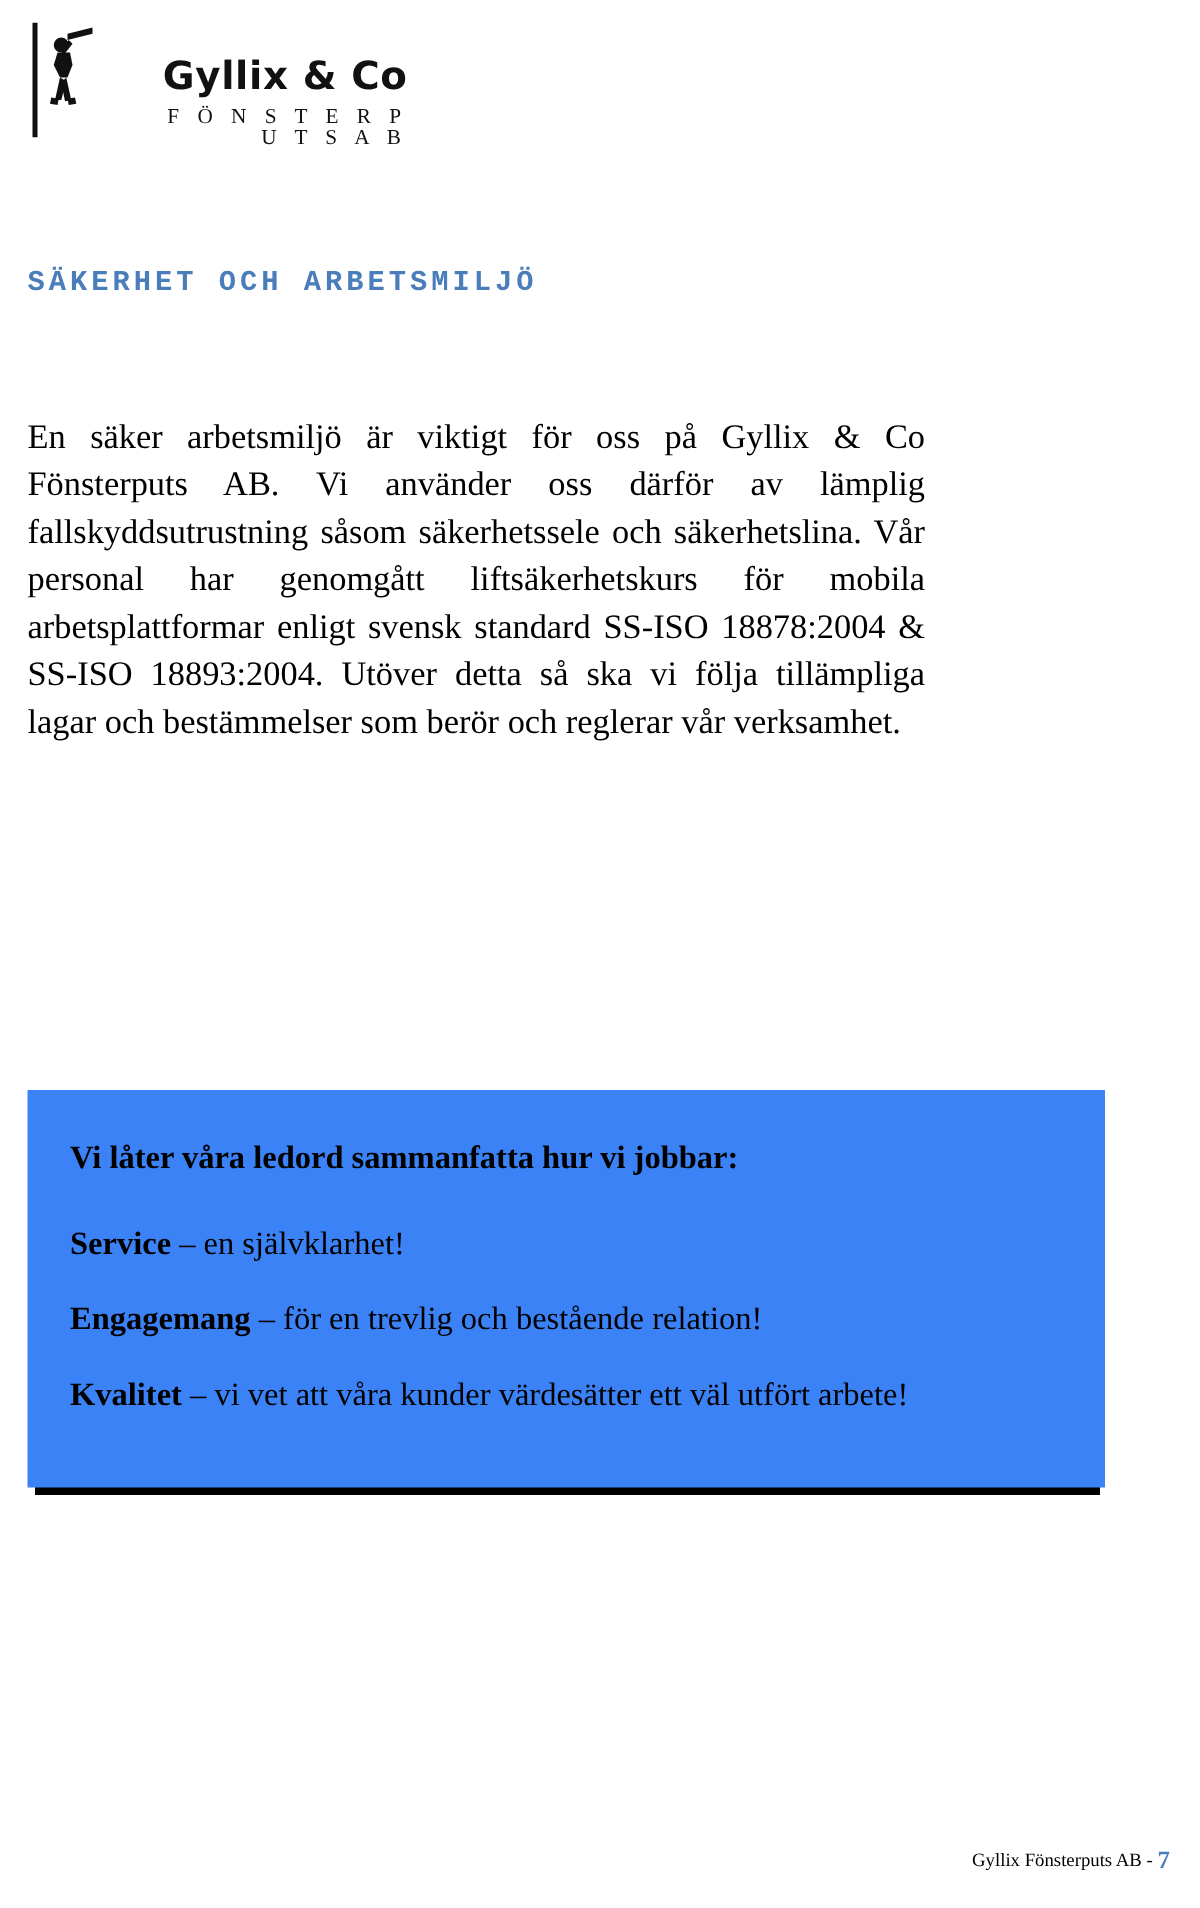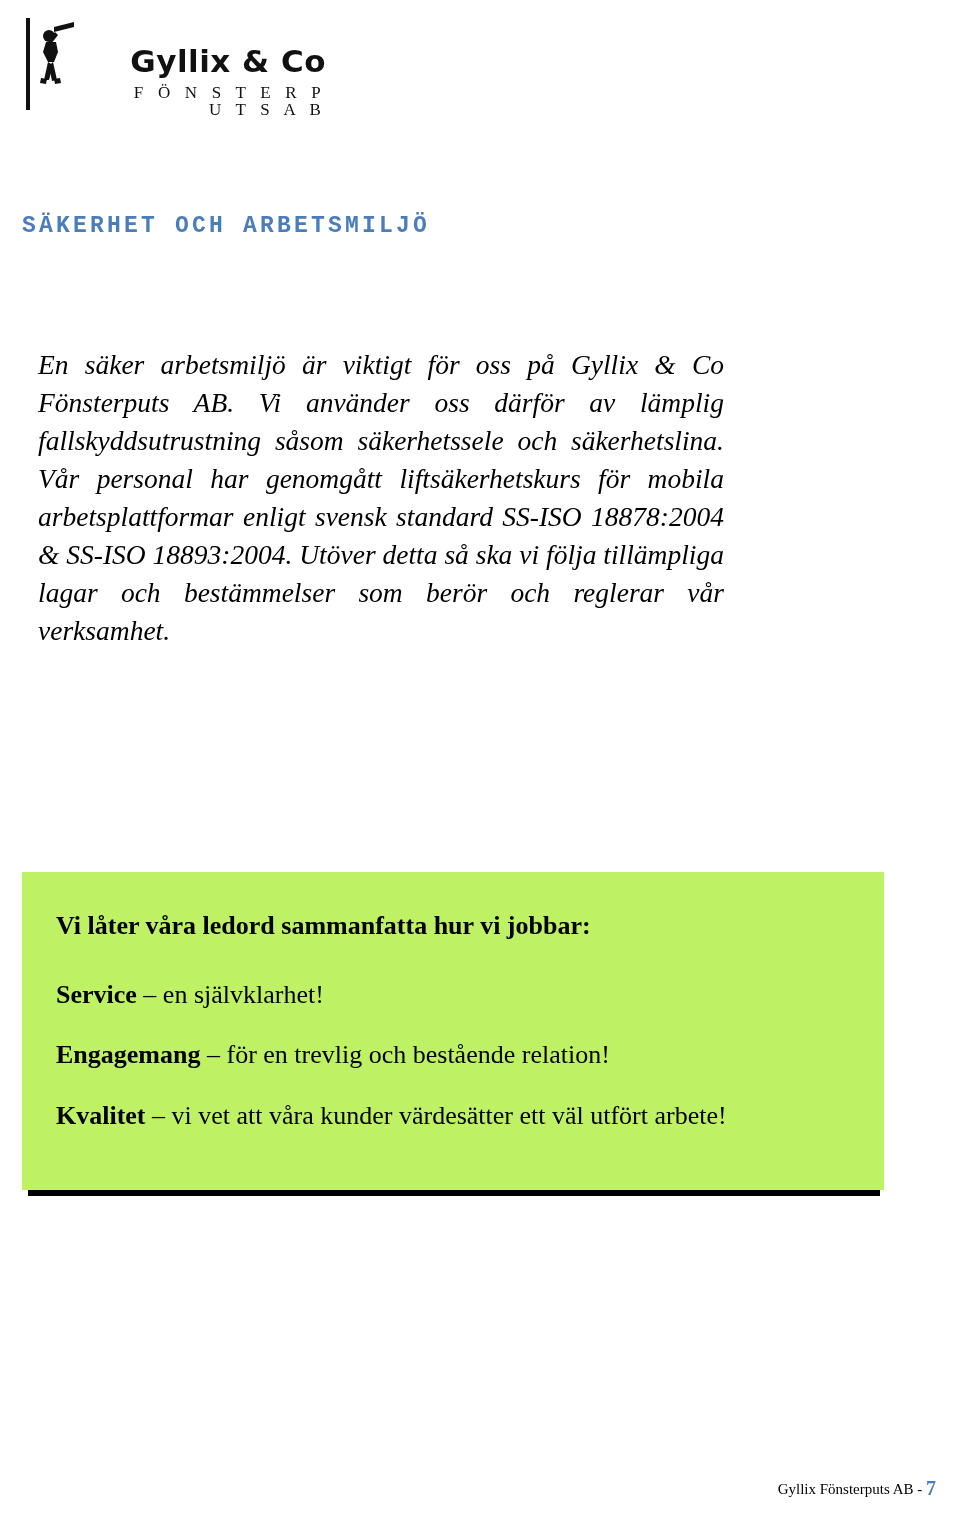--- a/index.html
+++ b/index.html
@@ -74,40 +74,39 @@
     left: 22px;
     top: 330px;
     width: 718px;
     font-family: "Liberation Serif", serif;
     font-size: 27.5px;
     line-height: 1.38;
     text-align: justify;
     color: #000000;
   }
   .body-text p {
-    margin: 16px;
-    font-style: italic;
+    margin: 0;
   }
 
   
   .ledord-shadow {
     position: absolute;
     left: 28px;
     top: 878px;
     width: 852px;
     height: 318px;
     background: #000000;
   }
   .ledord-box {
     position: absolute;
     left: 22px;
     top: 872px;
     width: 862px;
     height: 318px;
-    background: #bef264;
+    background: #3b82f6;
     box-sizing: border-box;
   }
   .ledord-inner {
     position: absolute;
     left: 34px;
     top: 38px;
     right: 18px;
   }
   .ledord-line {
     font-family: "Liberation Serif", serif;

